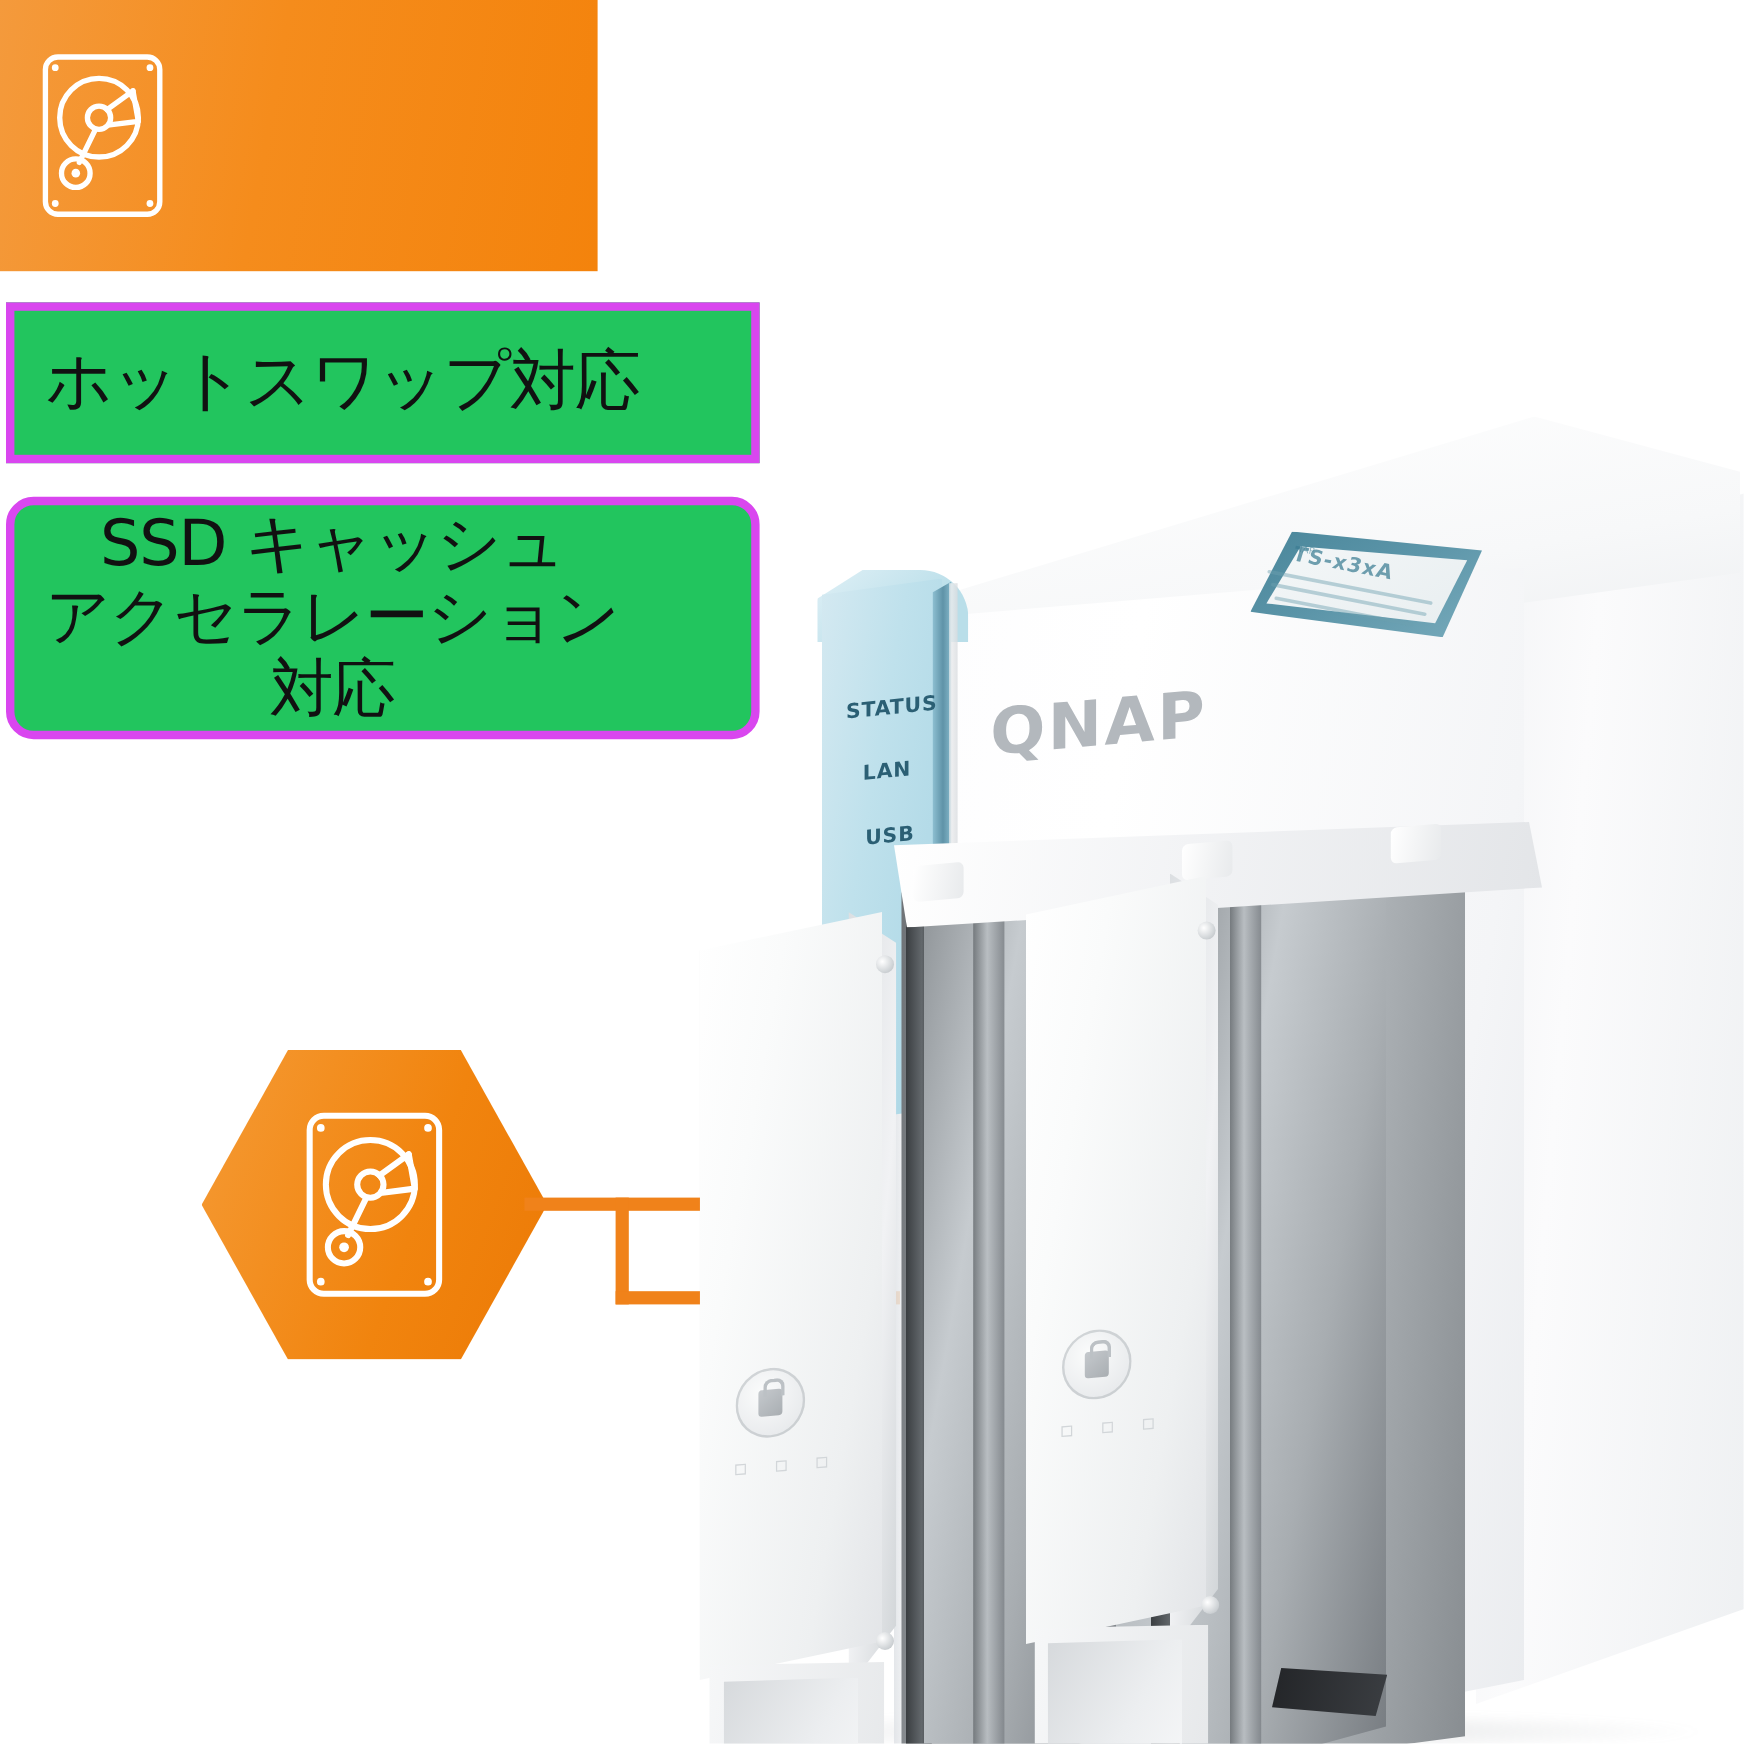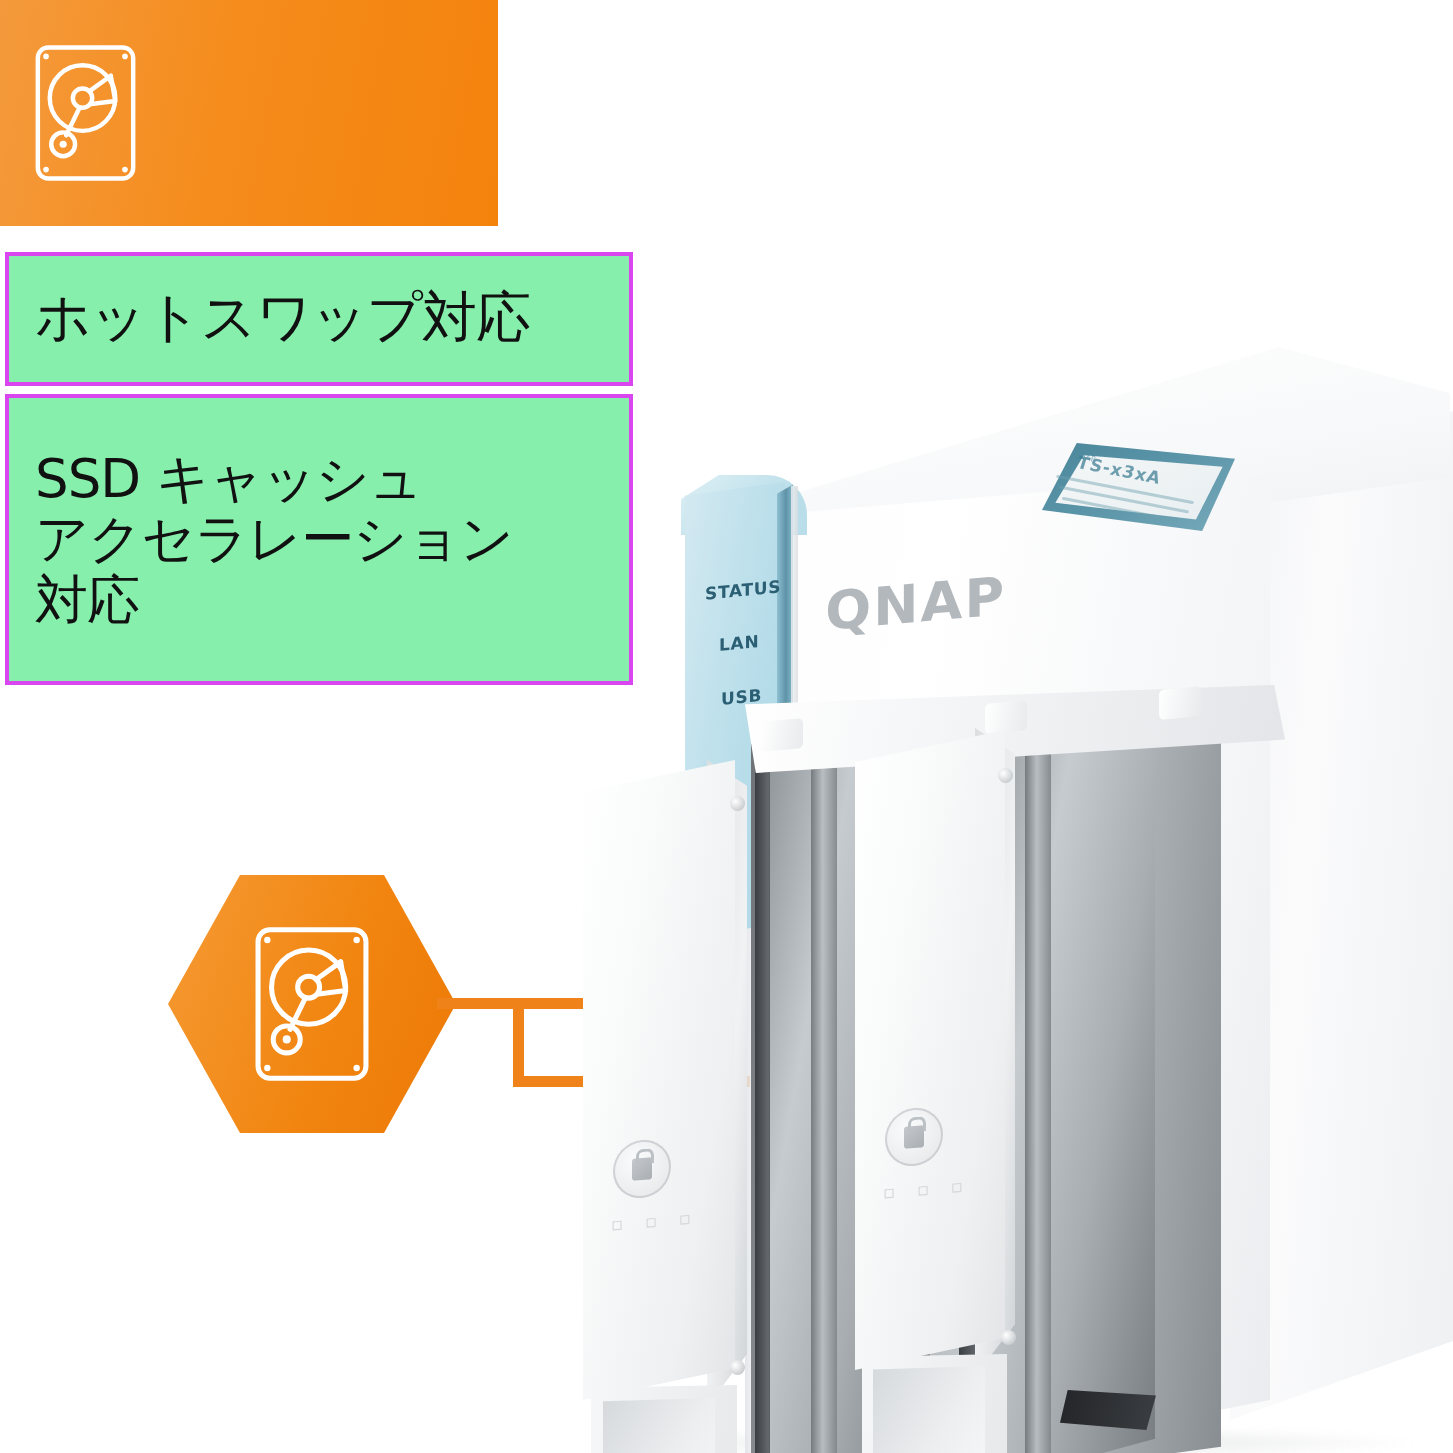--- a/index.html
+++ b/index.html
@@ -14,26 +14,26 @@
   }
   #bay-banner .hdd-mark{ margin-left:33px; width:105px; height:140px; flex:none;}
   #bay-banner .bay-text{
     margin-left:34px; color:#ffffff; font-size:104px; line-height:1;
     font-weight:700; letter-spacing:-1px; white-space:nowrap;
     transform:translateY(-3px);
   }
 
   
   .feature-box{
-    position:absolute; left:5px; background:#86efac;
-    border:4px solid #d946ef; box-sizing:border-box;
-    display:flex; align-items:center;
+    position:absolute; left:5px; background:#22c55e;
+    border:7px solid #d946ef; box-sizing:border-box;
+    display:flex; align-items:center;text-align:center;
   }
   #feature-box-1{ top:252px; width:628px; height:134px; }
-  #feature-box-2{ top:394px; width:628px; height:291px; }
+  #feature-box-2{ top:414px; width:628px; height:202px;border-radius:23px; }
   .feature-text{
     color:#111111; font-size:55px; line-height:1.18;
     font-weight:400; letter-spacing:-1px; padding:0 0 0 26px;
     white-space:pre-line;
   }
   #feature-box-1 .feature-text{ transform:translateY(-2px); }
   #feature-box-2 .feature-text{ font-size:53px; line-height:1.14; }
 
   
   #hex-callout{

